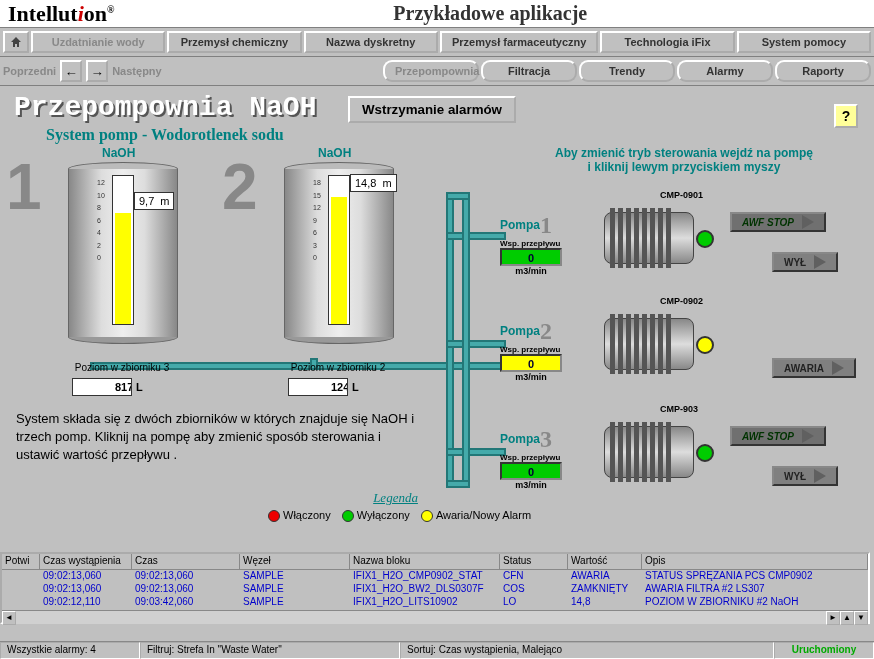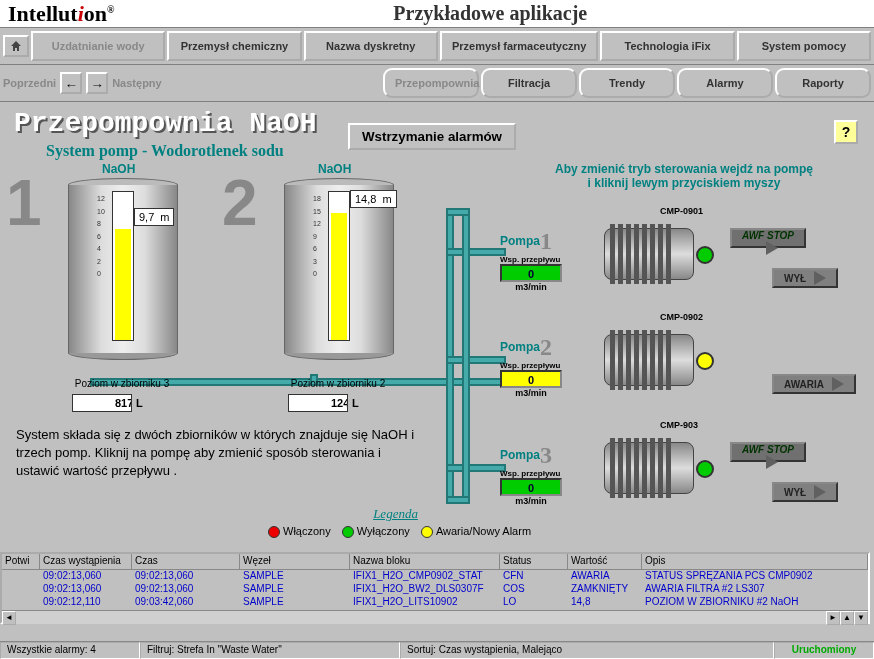--- a/index.html
+++ b/index.html
@@ -4,32 +4,32 @@
 <style>
 * { box-sizing: border-box; margin: 0; padding: 0; }
 body { width: 874px; height: 659px; font-family: Arial, sans-serif; font-size: 11px; background: #c0c0c0; overflow: hidden; position: relative; }
 .header { display: flex; align-items: center; background: #fff; height: 28px; padding: 0 8px; border-bottom: 1px solid #808080; }
 .logo { font-family: 'Times New Roman', serif; font-size: 22px; font-weight: bold; color: #000; }
 .logo .i2 { color: #c00; font-style: italic; }
 .logo .reg { font-size: 10px; vertical-align: super; }
 .app-title { flex: 1; text-align: center; font-family: 'Times New Roman', serif; font-size: 20px; font-weight: bold; color: #333; text-shadow: 1px 1px 0 #fff; }
 .nav1 { display: flex; background: #c0c0c0; padding: 3px; border-bottom: 1px solid #808080; align-items: center; gap: 2px; }
 .home-btn { width: 26px; height: 22px; background: #c0c0c0; border: 2px outset #fff; display: flex; align-items: center; justify-content: center; cursor: pointer; }
-.nav-btn { height: 30px; padding: 0 10px; background: #c0c0c0; border: 2px outset #fff; cursor: pointer; font-size: 11px; font-weight: bold; color: #333; text-align: center; white-space: nowrap; }
+.nav-btn { height: 22px; padding: 0 10px; background: #c0c0c0; border: 2px outset #fff; cursor: pointer; font-size: 11px; font-weight: bold; color: #333; text-align: center; white-space: nowrap; }
 .nav-btn.disabled { color: #888; }
 .nav1 .nav-btn { flex: 1; }
 .nav2 { display: flex; background: #c0c0c0; padding: 3px; border-bottom: 1px solid #808080; align-items: center; gap: 2px; }
 .nav2-left { display: flex; align-items: center; gap: 4px; }
 .nav2-label { color: #888; font-weight: bold; }
 .arrow-btn { width: 22px; height: 22px; background: #c0c0c0; border: 2px outset #fff; cursor: pointer; }
 .nav2-spacer { flex: 1; }
 .nav2 .nav-btn { width: 96px; border-radius: 9px; }
 .main { position: relative; height: 479px; background: #c0c0c0; }
 .screen-title { position: absolute; left: 14px; top: 6px; font-family: Liberation Mono, monospace; font-size: 28px; font-weight: bold; color: #fff; text-shadow: 2px 2px 0 #555; }
-.suspend-btn { position: absolute; left: 348px; top: 21px; padding: 4px 12px; background: #c0c0c0; border: 2px outset #fff; font-weight: bold; cursor: pointer; }
+.suspend-btn { position: absolute; left: 348px; top: 10px; padding: 4px 12px; background: #c0c0c0; border: 2px outset #fff; font-weight: bold; cursor: pointer; }
 .help-btn { position: absolute; right: 16px; top: 18px; width: 24px; height: 24px; background: #ffff99; border: 2px outset #fff; font-weight: bold; font-size: 14px; cursor: pointer; }
 .subtitle { position: absolute; left: 46px; top: 40px; font-family: 'Times New Roman', serif; font-size: 16px; font-weight: bold; color: #008080; }
 .tank { position: absolute; top: 58px; width: 200px; }
 .tank1 { left: 12px; }
 .tank2 { left: 228px; }
 .tank-num { position: absolute; left: -6px; top: 6px; font-family: Arial; font-size: 64px; font-weight: bold; color: #888; }
 .tank-label { position: absolute; left: 90px; top: 2px; font-weight: bold; color: #008080; font-size: 12px; }
 .tank-body { position: absolute; left: 56px; top: 18px; width: 110px; height: 190px; }
 .tank-top { width: 110px; height: 14px; background: #bbb; border: 1px solid #666; border-radius: 50%; }
 .tank-cyl { width: 110px; height: 168px; background: linear-gradient(90deg,#888,#ddd 30%,#eee 50%,#ddd 70%,#888); border-left: 1px solid #666; border-right: 1px solid #666; margin-top: -7px; position: relative; }
@@ -53,21 +53,21 @@
 .pump-flow.yellow { background: #ff0; color: #003; }
 .pump-unit { font-size: 9px; font-weight: bold; text-align: center; width: 62px; }
 .pump-id { position: absolute; left: 160px; top: 0; font-size: 9px; font-weight: bold; }
 .motor { position: absolute; left: 104px; top: 18px; width: 120px; height: 64px; }
 .motor-body { width: 90px; height: 52px; background: linear-gradient(#888,#bbb 30%,#ddd 50%,#bbb 70%,#888); border: 1px solid #444; border-radius: 8px; position: absolute; left: 0; top: 4px; }
 .motor-fins { position: absolute; left: 6px; top: 0; width: 70px; height: 60px; display: flex; gap: 3px; }
 .motor-fins span { width: 5px; background: #555; }
 .motor-dot { position: absolute; left: 92px; top: 22px; width: 18px; height: 18px; border-radius: 50%; border: 2px solid #333; }
 .dot-green { background: #0c0; } .dot-yellow { background: #ff0; } .dot-red { background: #e00; }
 .pump-btn { position: absolute; height: 20px; padding: 0 10px; border: 2px outset #888; background: #808080; font-weight: bold; font-size: 10px; cursor: pointer; display: flex; align-items: center; }
-.pump-btn.top { left: 230px; top: 22px; color: #003300; font-style: italic; background: #707070; flex-direction: column; }
+.pump-btn.top { left: 230px; top: 22px; color: #003300; font-style: italic; background: #707070; }
 .pump-btn.bot { left: 272px; top: 62px; color: #222; }
 .pump-btn .arrow { width: 0; height: 0; border-top: 7px solid transparent; border-bottom: 7px solid transparent; border-left: 12px solid #606060; margin-left: 8px; }
 .desc { position: absolute; left: 16px; top: 324px; width: 400px; font-size: 13px; line-height: 18px; }
 .legend { position: absolute; left: 260px; top: 404px; text-align: center; }
 .legend-title { color: #008080; font-family: 'Times New Roman'; font-style: italic; text-decoration: underline; font-size: 13px; }
 .legend-items { margin-top: 3px; font-size: 11px; }
 .legend-dot { display: inline-block; width: 12px; height: 12px; border-radius: 50%; border: 1px solid #333; vertical-align: middle; margin: 0 3px 0 8px; }
 .pipe { position: absolute; background: #4aa; border: 2px solid #277; }
 .alarm-table { position: absolute; top: 552px; left: 0; width: 870px; height: 72px; border: 2px inset #fff; font-size: 10px; }
 .alarm-header { display: flex; background: #c0c0c0; height: 16px; border-bottom: 1px solid #888; }

